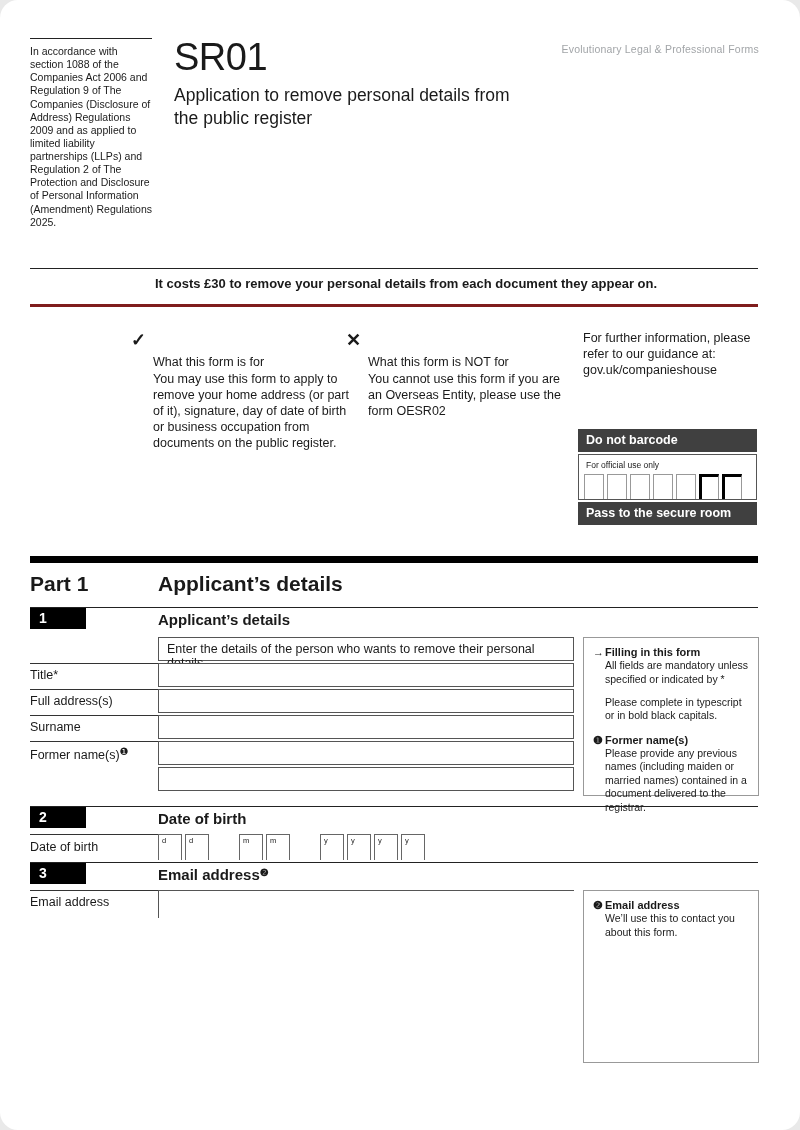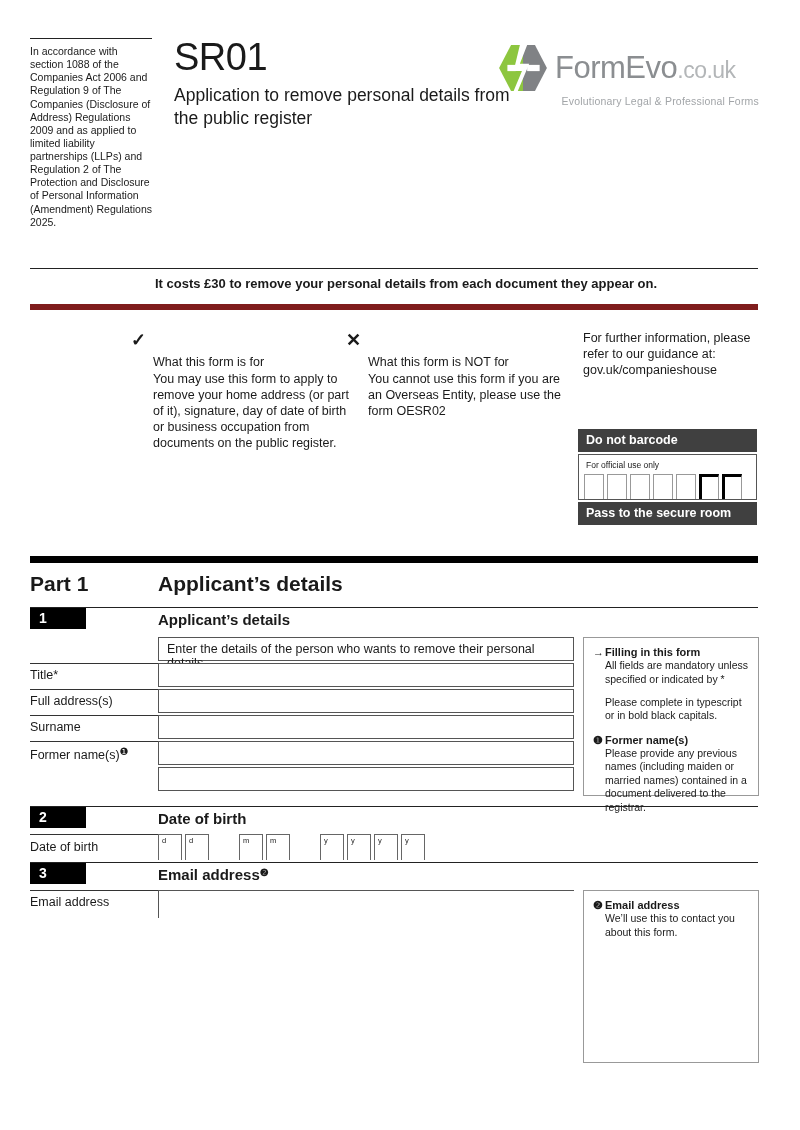--- a/index.html
+++ b/index.html
@@ -1,40 +1,41 @@
 <!DOCTYPE html>
 <html><head>
 <meta charset="utf-8">
 <style>
   * { margin:0; padding:0; box-sizing:border-box; }
   html,body { background:#e9e9e9; }
   .page {
     position:relative; width:800px; height:1130px; background:#fff;
     font-family:"Liberation Sans", sans-serif; color:#1a1a1a; margin:0 auto;
     overflow:hidden;
+    border-radius:18px;
   }
   
   .left-note {
     position:absolute; left:30px; top:38px; width:122px;
     border-top:1px solid #222; padding-top:6px;
     font-size:10.5px; line-height:1.25;
   }
   .title-block { position:absolute; left:174px; top:38px; width:345px; }
   .form-code { font-size:38px; line-height:1.05; letter-spacing:-0.5px; font-weight:500; }
   .form-title { margin-top:6px; font-size:17.5px; line-height:1.32; font-weight:500; }
   .logo { position:absolute; left:497px; top:42px; width:262px; }
   .logo-row { display:flex; align-items:center; }
   .logo-icon { width:52px; height:52px; flex:0 0 52px; }
   .logo-text { margin-left:6px; white-space:nowrap; color:#8b8e91; font-size:31px; letter-spacing:-0.5px; }
   .lt-suffix { color:#b3b6b8; font-size:23px; }
   .logo-tagline { margin-top:1px; text-align:right; color:#a2a5a8; font-size:10.5px; letter-spacing:0.2px; }
   
   .cost-notice {
     position:absolute; left:30px; top:268px; width:728px;
-    border-top:1px solid #222; border-bottom:6px solid #7f1d1d;
+    border-top:1px solid #222; border-bottom:3px solid #7f1d1d;
     padding:7px 0 11px 125px; font-size:13px; line-height:1.3;
   }
   .cost-bold { font-weight:bold; }
   
   .info-col { position:absolute; top:330px; font-size:12.5px; line-height:1.28; display:flex; }
   .ic-for { left:131px; width:218px; }
   .ic-not { left:346px; width:222px; }
   .ic-info { left:583px; width:176px; display:block; }
   .ic-glyph { flex:0 0 22px; font-size:18px; font-weight:bold; line-height:1; padding-top:1px; }
   .ic-title { font-weight:normal; margin-bottom:1px;margin-top:24px; }
@@ -86,30 +87,20 @@
 <div class="page">
 
   <div class="left-note">In accordance with section 1088 of the Companies Act 2006 and Regulation 9 of The Companies (Disclosure of Address) Regulations 2009 and as applied to limited liability partnerships (LLPs) and Regulation 2 of The Protection and Disclosure of Personal Information (Amendment) Regulations 2025.</div>
 
   <div class="title-block">
     <div class="form-code">SR01</div>
     <div class="form-title">Application to remove personal details from the public register</div>
   </div>
 
   <div class="logo">
-    <div class="logo-row">
-      <svg class="logo-icon" viewBox="0 0 100 100">
-        <polygon points="27,6 50,6 50,94 27,94 4,50" fill="#8dc63f"></polygon>
-        <polygon points="50,6 73,6 96,50 73,94 50,94" fill="#808285"></polygon>
-        <polygon points="44,6 58,6 44,42 62,42 40,94 32,94 48,56 32,56" fill="#ffffff"></polygon>
-        <rect x="58" y="44" width="24" height="12" fill="#ffffff"></rect>
-        <rect x="20" y="44" width="16" height="12" fill="#ffffff"></rect>
-      </svg>
-      <div class="logo-text"><span>FormEvo</span><span class="lt-suffix">.co.uk</span></div>
-    </div>
     <div class="logo-tagline">Evolutionary Legal &amp; Professional Forms</div>
   </div>
 
   <div class="cost-notice">
     <div class="cost-bold">It costs £30 to remove your personal details from each document they appear on.</div>
   </div>
 
   <div class="info-col ic-for">
     <div class="ic-glyph">✓</div>
     <div>

